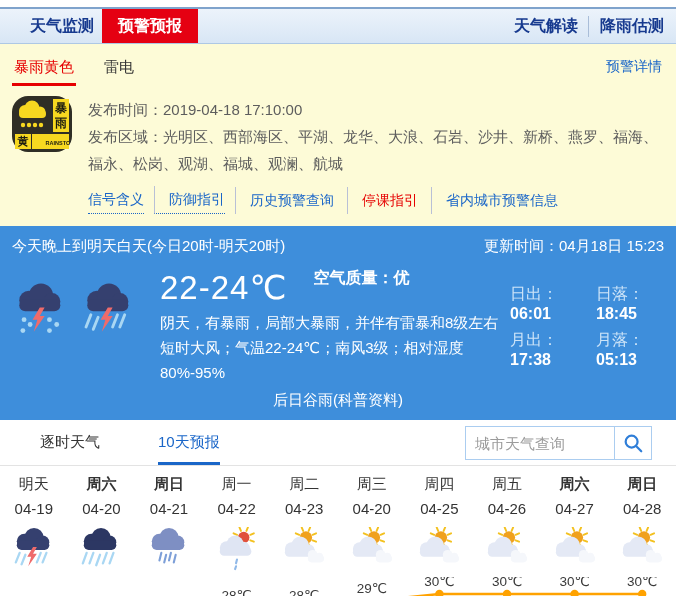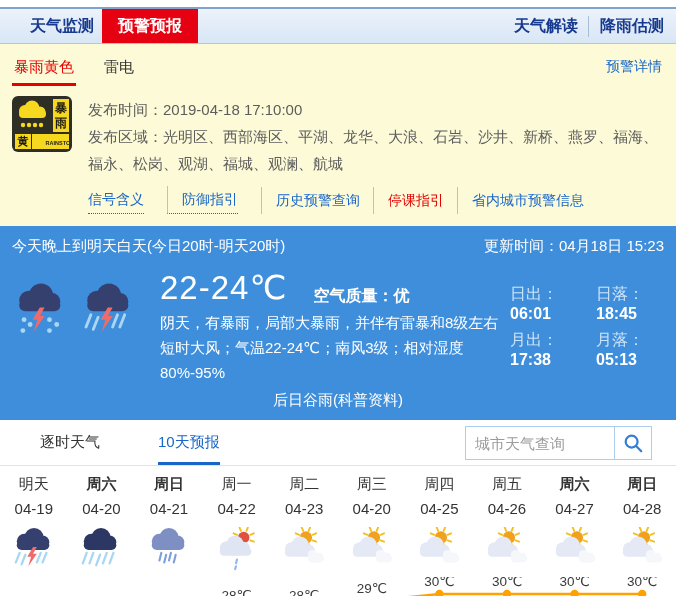--- a/index.html
+++ b/index.html
@@ -17,45 +17,45 @@
   .topbar-links a + a { border-left:1px solid #a9bdd8; margin-left:10px; padding-left:11px; }
 
   
   .warning { background:#fdfbd7; padding-bottom:12px; }
   .warning-tabs { display:flex; align-items:flex-end; height:42px; padding:0 14px 0 12px; }
   .wtab { font-size:15px; color:#333; margin-right:26px; padding:10px 2px 9px; cursor:pointer; }
   .wtab.active { color:#e60000; border-bottom:3px solid #e60000; padding-bottom:6px; }
   .wdetail { margin-left:auto; color:#1a66c8; font-size:14px; padding-bottom:10px; text-decoration:none; cursor:pointer; }
   .warning-body { display:flex; padding:10px 14px 0 12px; }
 
-  .warn-icon { position:relative; width:60px; height:56px; background:#2f2e25; border-radius:6px; flex:none; }
+  .warn-icon { position:relative; width:60px; height:56px; background:#2f2e25; border-radius:16px; flex:none; }
   .warn-icon .cell { position:absolute; background:#f7d820; color:#1c1c10; font-weight:bold; text-align:center; }
   .wi-cloud { position:absolute; left:3px; top:3px; width:36px; height:33px; }
   .wi-name  { right:3px; top:3px; width:16px; height:33px; font-size:12px; line-height:15px; padding-top:2px; }
   .wi-level { left:3px; bottom:3px; width:16px; height:15px; font-size:11px; line-height:15px; }
   .wi-en    { right:3px; bottom:3px; width:37px; height:15px; line-height:15px; overflow:hidden; }
   .wi-en span { display:inline-block; font-size:10px; transform:scale(0.55); transform-origin:center; white-space:nowrap; }
 
   .warn-text { margin-left:16px; flex:1; font-size:15px; color:#5d5d5d; line-height:27px; }
   .warn-links { margin-top:9px; font-size:14px; display:flex; align-items:center; }
   .warn-links a { color:#1a66c8; text-decoration:none; cursor:pointer; }
   .warn-links a.dotted { border-bottom:1px dotted #1a66c8; }
   .warn-links a.red { color:#e60000; }
   .warn-links a + a { border-left:1px solid #b9c0d6; margin-left:13px; padding-left:14px; }
-  .warn-links a.dotted + a { margin-left:23px; }
+  .warn-links a.dotted + a { margin-left:10px; }
 
   
   .bluebox { background:#3e8edb; color:#fff; padding:6px 0 4px; }
   .blue-head { display:flex; font-size:15px; padding:5px 12px 6px;justify-content:flex-end; }
   .blue-head .upd { margin-left:auto; }
   .blue-main { display:flex; padding:6px 12px 0; }
   .big-icons { width:148px; flex:none; display:flex; gap:10px; padding-top:14px; }
   .big-icons svg { width:58px; height:56px; }
   .blue-mid { width:350px; flex:none; }
-  .temp-row { display:flex; align-items:flex-end; }
+  .temp-row { display:flex; align-items:flex-start; }
   .big-temp { font-size:33px; font-weight:normal; letter-spacing:1px; }
   .aqi { font-size:16px; font-weight:bold; margin-left:26px; }
   .desc { font-size:15px; line-height:25px; margin-top:3px; }
   .sunmoon { margin-left:auto; padding-top:16px; display:grid; grid-template-columns:auto auto; gap:7px 20px;
              font-size:16px; align-content:start; padding-right:2px; }
   .sm-l { color:#cde4f8;text-align:center; }
   .sm-v { color:#fff; font-weight:bold; }
   .almanac { text-align:center; padding:6px 16px 6px; font-size:15px; }
   .almanac a { color:#fff; text-decoration:none; cursor:pointer; }
 

